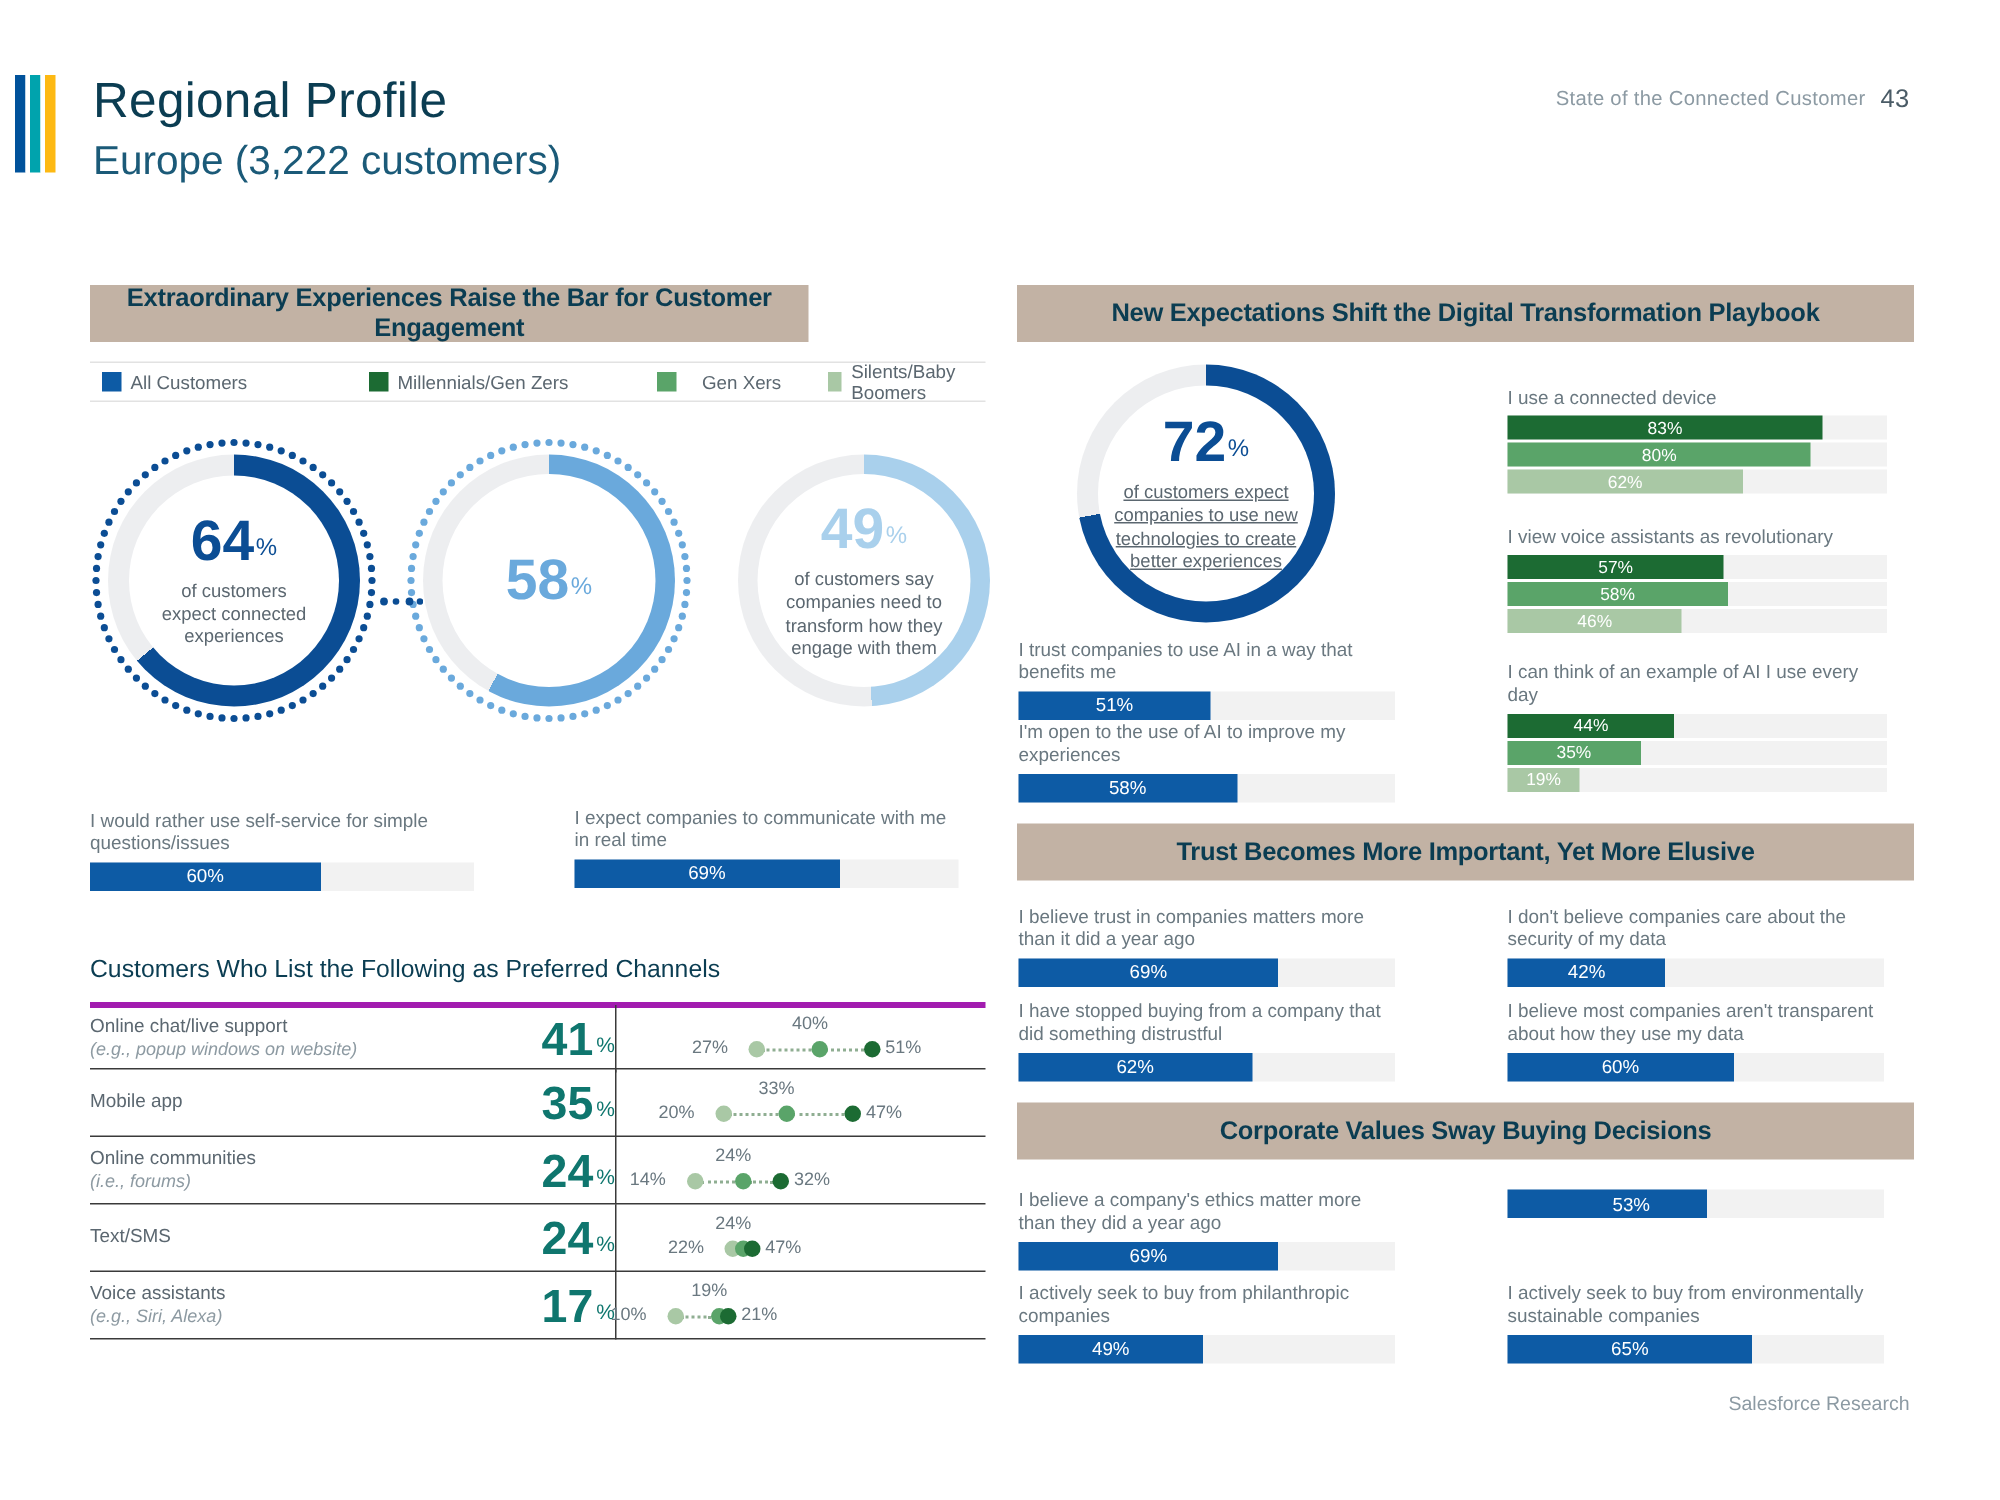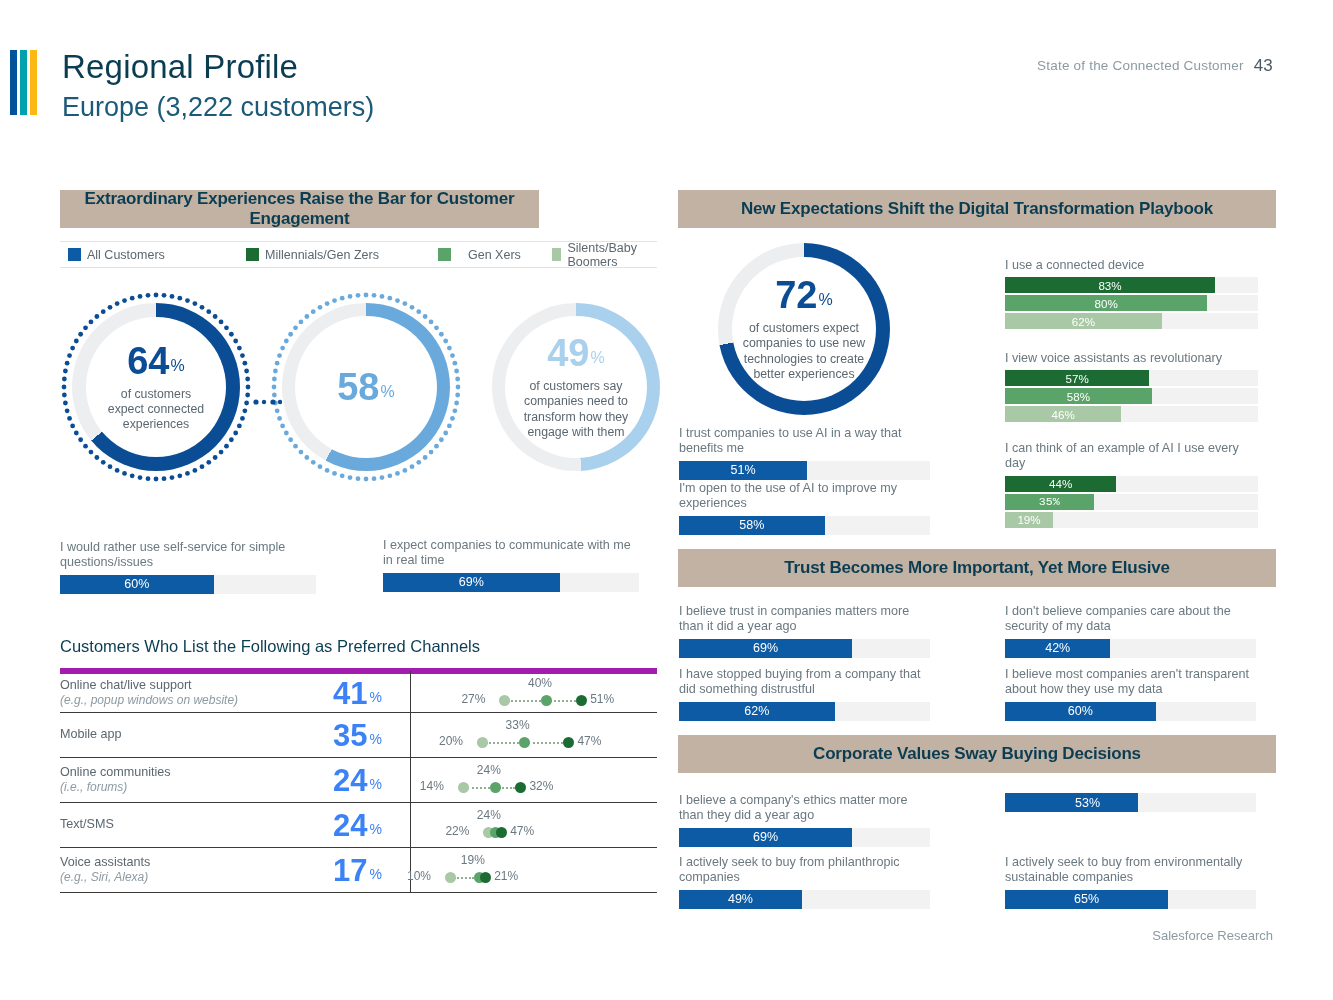--- a/index.html
+++ b/index.html
@@ -78,24 +78,24 @@
   .barfill.green-d { background: #1c6b33; }
   .barfill.green-m { background: #5aa469; }
   .barfill.green-l { background: #a9c8a5; }
   .greengroup .bartrack { height: 16px; margin-bottom: 2px; }
   .greengroup .barfill { font-size: 11.6px; }
 
   
   .tbl-title { position:absolute; left:60px; top:637px; font-size:16.5px; color:#0b3d52; }
   .ch-table { position:absolute; left:60px; top:668px; width:597px; }
   .ch-row { display:flex; align-items:center; border-bottom:1px solid #3a3a3a; height:45px; position:relative;}
-  .ch-row.first { border-top:6px solid #a21caf; }
+  .ch-row.first { border-top:4px solid #a21caf; }
   .ch-name { width:245px; font-size:12.6px; color:#5b6770; line-height:1.2;}
   .ch-name em { font-style: italic; color:#8d9aa2; font-size:12px; display:block; }
-  .ch-val { width:105px; text-align:center; color:#3b82f6; font-weight:bold; font-size:31px; line-height:1;}
+  .ch-val { width:105px; text-align:right; color:#0f766e; font-weight:bold; font-size:31px; line-height:1;}
   .ch-val .pct { font-size:14px; font-weight:normal; margin-left:2px; vertical-align:2px;}
   .ch-dots { flex:1; position:relative; height:45px; border-left:1px solid #3a3a3a; }
   .dot { position:absolute; width:11px; height:11px; border-radius:50%; top:24px; }
   .dot.d-l { background:#a9c8a5; }
   .dot.d-m { background:#5aa469; }
   .dot.d-d { background:#1c6b33; }
   .dline { position:absolute; top:29px; height:2px; border-top:2px dotted #8fae92; }
   .dlab { position:absolute; font-size:12px; color:#6a7880; }
 
   
@@ -411,21 +411,21 @@
       </div>
     </div>
   </div>
 
 <div class="banner" id="banner-r1">New Expectations Shift the Digital Transformation Playbook</div>
 <div id="right-donut">
     <div class="donut" style="left: 718px; top: 243px; width: 172px; height: 172px;">
       <div class="ring" style="background: conic-gradient(rgb(11, 77, 148) 0deg, rgb(11, 77, 148) 259.2deg, rgb(237, 238, 240) 259.2deg, rgb(237, 238, 240) 360deg);"></div>
       <div class="inner" style="left: 14px; top: 14px; width: 144px; height: 144px; padding: 0px 10px;">
         <div class="big" style="color: rgb(11, 77, 148); font-size: 38px;"><span>72</span><span class="pct">%</span></div>
-        <div class="cap" style="font-size: 12.3px;">of customers expect companies to use new technologies to create better experiences</div>
+        <div class="cap" style="font-size: 12.3px; text-decoration: underline;">of customers expect companies to use new technologies to create better experiences</div>
       </div>
     </div>
   </div>
 <div id="right-bluebars">
     <div class="barblock" style="left: 679px; top: 426px; width: 251px;">
       <div class="barlabel">I trust companies to use AI in a way that benefits me</div>
       <div class="bartrack">
         <div class="barfill" style="width: 51%;">
           <span>51%</span>
         </div>
@@ -478,21 +478,21 @@
       </div>
     </div>
     <div class="barblock greengroup" style="left: 1005px; top: 441px; width: 253px;">
       <div class="barlabel">I can think of an example of AI I use every day</div>
       <div class="bartrack">
         <div class="barfill green-d" style="width: 44%;">
           <span>44%</span>
         </div>
       </div>
       <div class="bartrack">
-        <div class="barfill green-m" style="width: 35%; font-family: Liberation Mono, monospace;">
+        <div class="barfill green-m" style="width: 35%;">
           <span>35%</span>
         </div>
       </div>
       <div class="bartrack">
         <div class="barfill green-l" style="width: 19%;">
           <span>19%</span>
         </div>
       </div>
     </div>
   </div>

